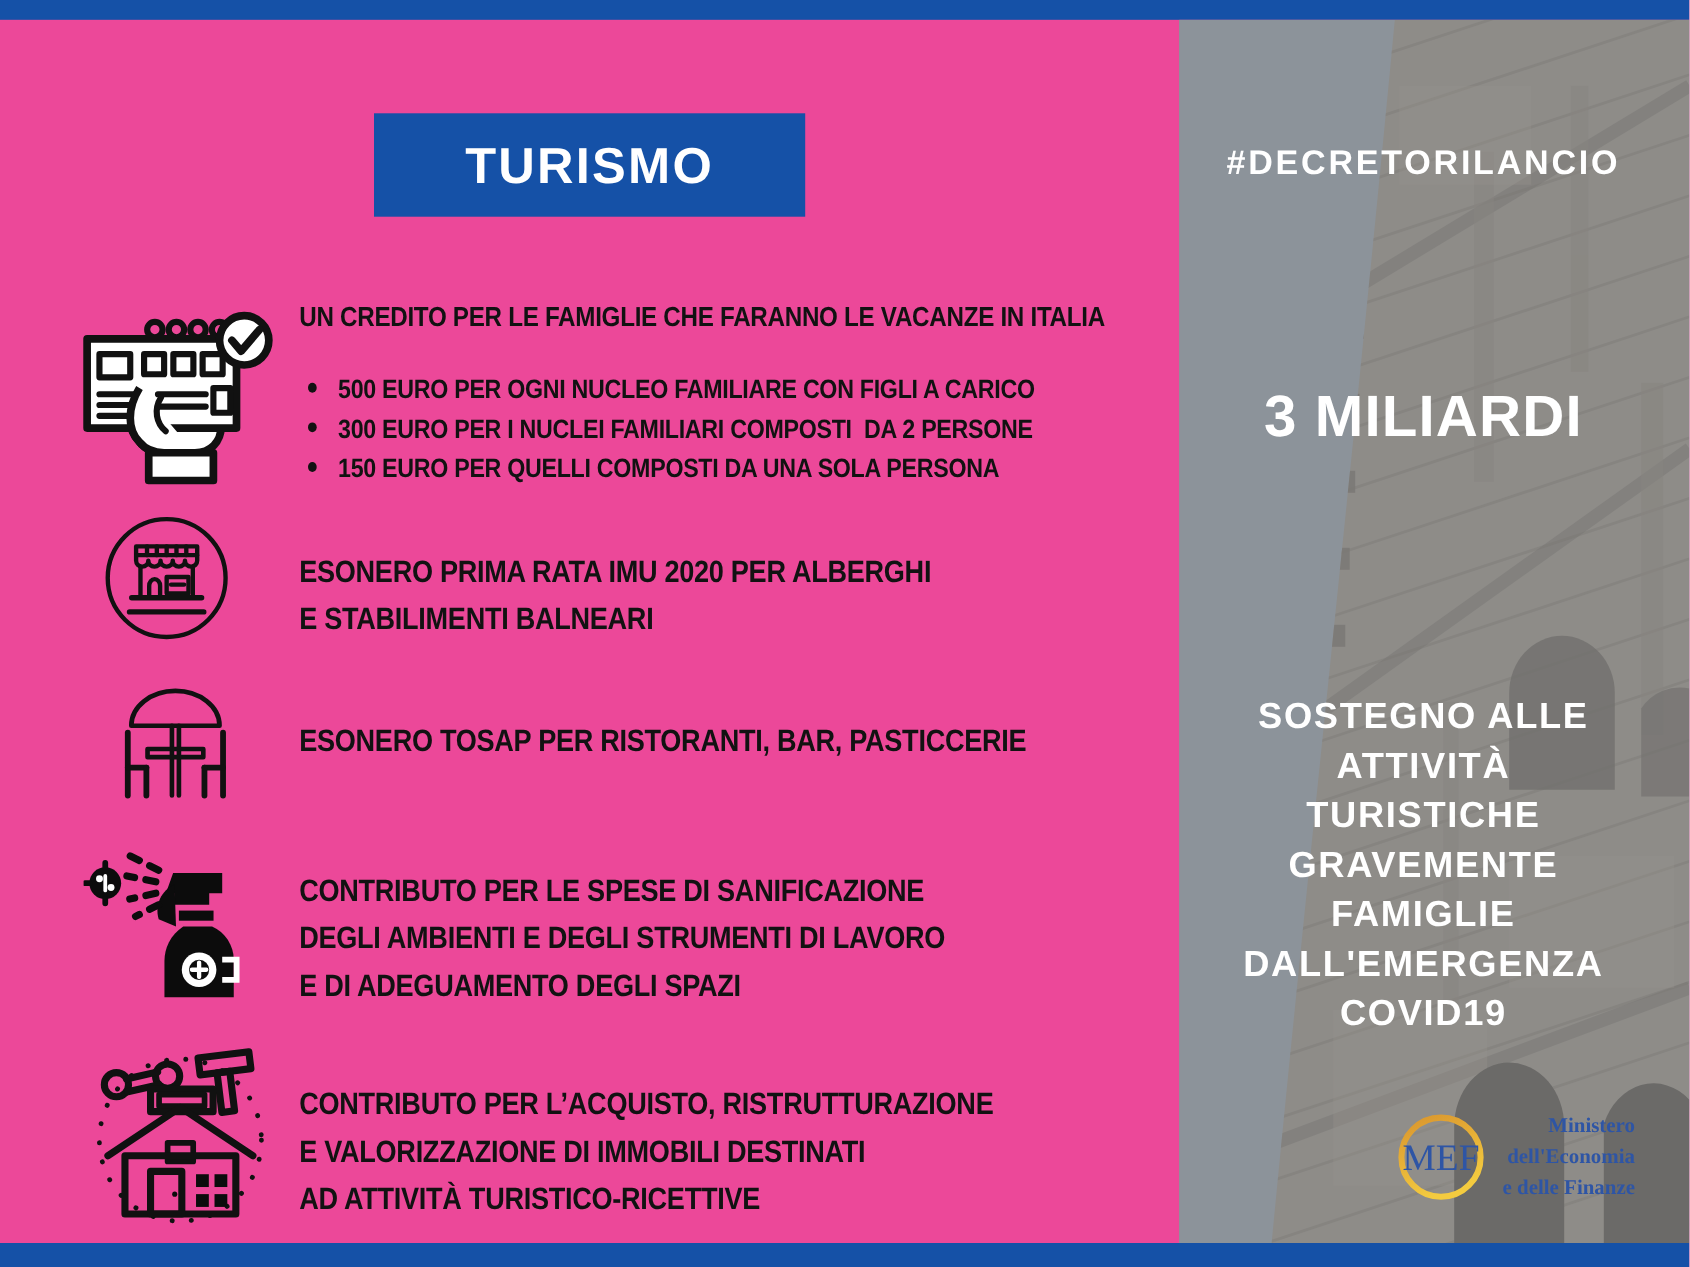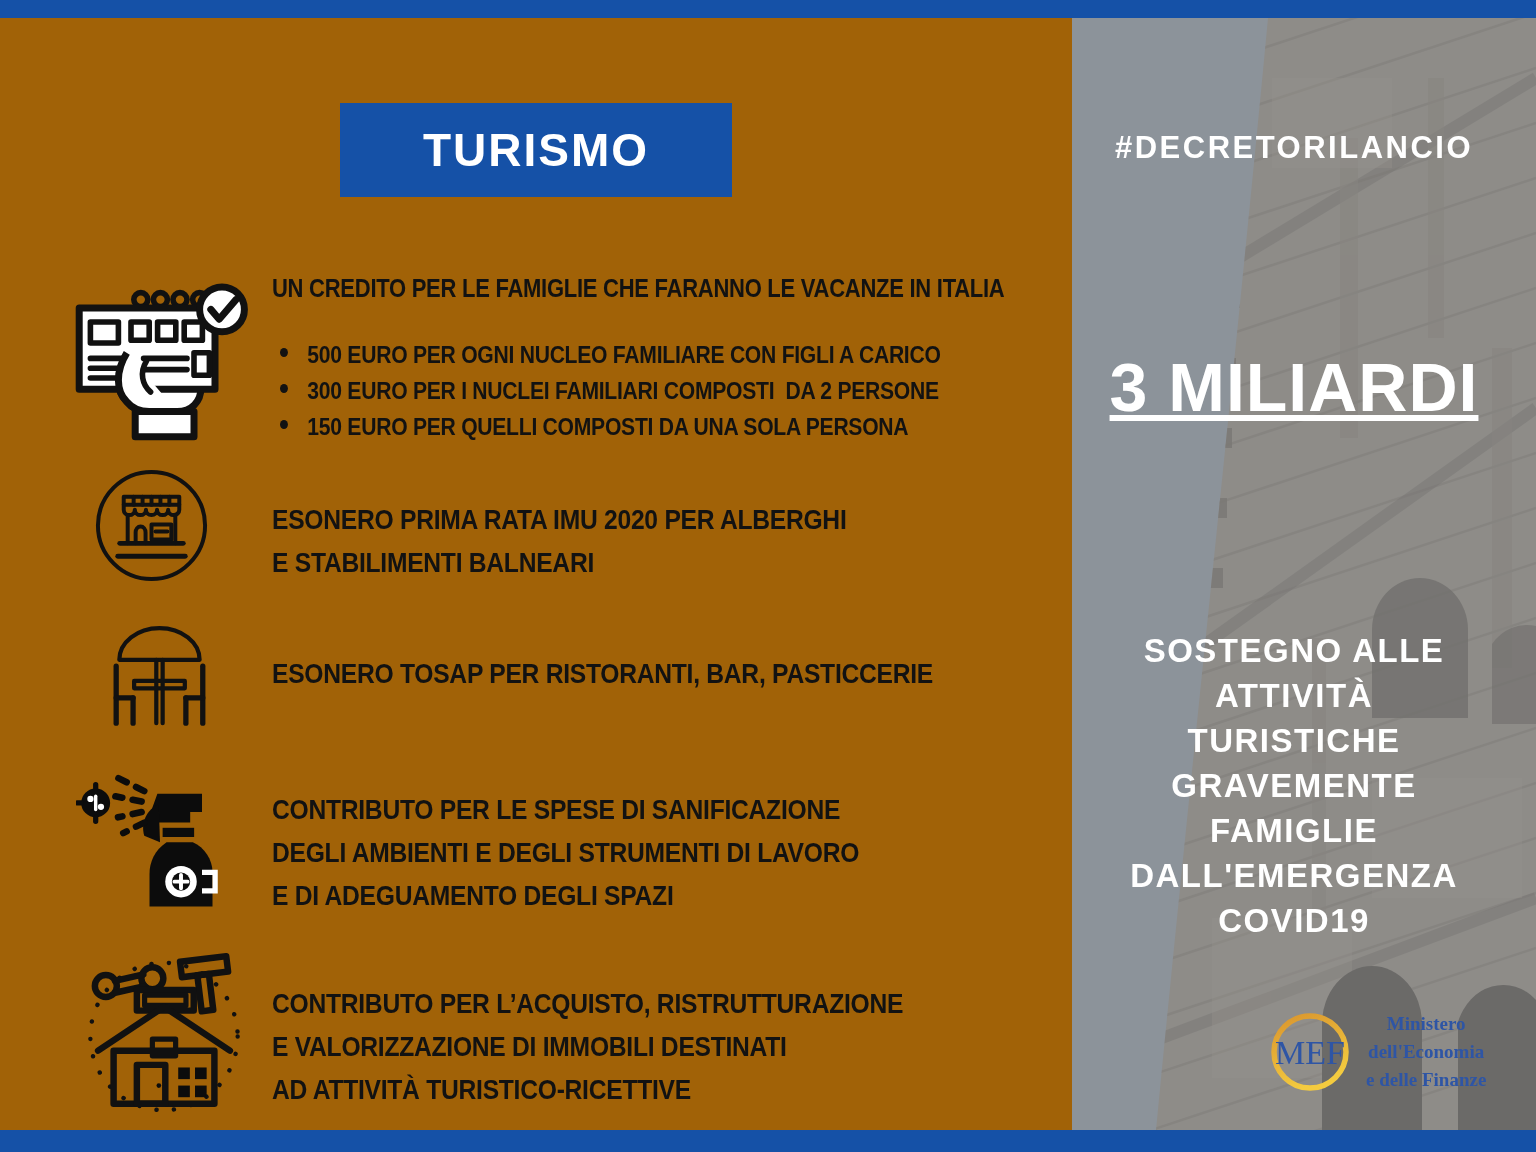--- a/index.html
+++ b/index.html
@@ -1,18 +1,18 @@
 <!DOCTYPE html>
 <html><head>
 <meta charset="utf-8">
 <style>
   html,body{margin:0;padding:0;background:#ffffff;}
   .page{
     position:relative;width:1536px;height:1152px;overflow:hidden;
-    font-family:"Liberation Sans","DejaVu Sans",sans-serif;background:#a16207;
+    font-family:"Liberation Sans","DejaVu Sans",sans-serif;background:#ec4899;
   }
   .bar{position:absolute;left:0;width:1536px;background:#1551a7;}
   .bar.top{top:0;height:18px;}
   .bar.bottom{top:1130px;height:22px;}
 
   
   .title-box{
     position:absolute;left:340px;top:103px;width:392px;height:94px;
     background:#1551a7;display:flex;align-items:center;justify-content:center;
   }
@@ -36,26 +36,26 @@
   .iw2{left:90px;top:464px;}
   .iw3{left:94px;top:606px;}
   .iw4{left:76px;top:770px;}
   .iw5{left:80px;top:944px;}
 
   
   .right-panel{position:absolute;left:1072px;top:18px;width:464px;height:1112px;overflow:hidden;background:#8b9199;}
   .right-panel svg.photo{position:absolute;left:0;top:0;}
   .rp-text{position:absolute;left:0;width:444px;text-align:center;color:#ffffff;font-weight:700;}
   .hashtag{top:112px;font-size:31px;letter-spacing:2.5px;}
-  .amount{top:330px;font-size:68px;letter-spacing:1px;text-decoration:underline;}
+  .amount{top:330px;font-size:53px;letter-spacing:1px;}
   .message{top:610px;font-size:33px;line-height:45px;letter-spacing:1.5px;white-space:pre-line;}
   .logo{position:absolute;left:196px;top:992px;display:flex;align-items:center;}
   .logo-name{
     margin-left:14px;color:#2e55a5;font-family:"Liberation Serif","DejaVu Serif",serif;
-    font-size:19px;line-height:28px;font-weight:700;white-space:pre-line;text-align:center;
+    font-size:19px;line-height:28px;font-weight:700;white-space:pre-line;text-align:right;
   }
   svg .ln{stroke:#111111;stroke-width:5;fill:none;stroke-linecap:round;stroke-linejoin:round;}
   svg .ln4{stroke:#111111;stroke-width:4;fill:none;stroke-linecap:round;stroke-linejoin:round;}
   svg .fw{fill:#ffffff;stroke:#111111;stroke-width:5;stroke-linejoin:round;}
   svg .bk{fill:#0c0c0c;}
 </style>
 </head>
 <body>
 
 <div class="page">

